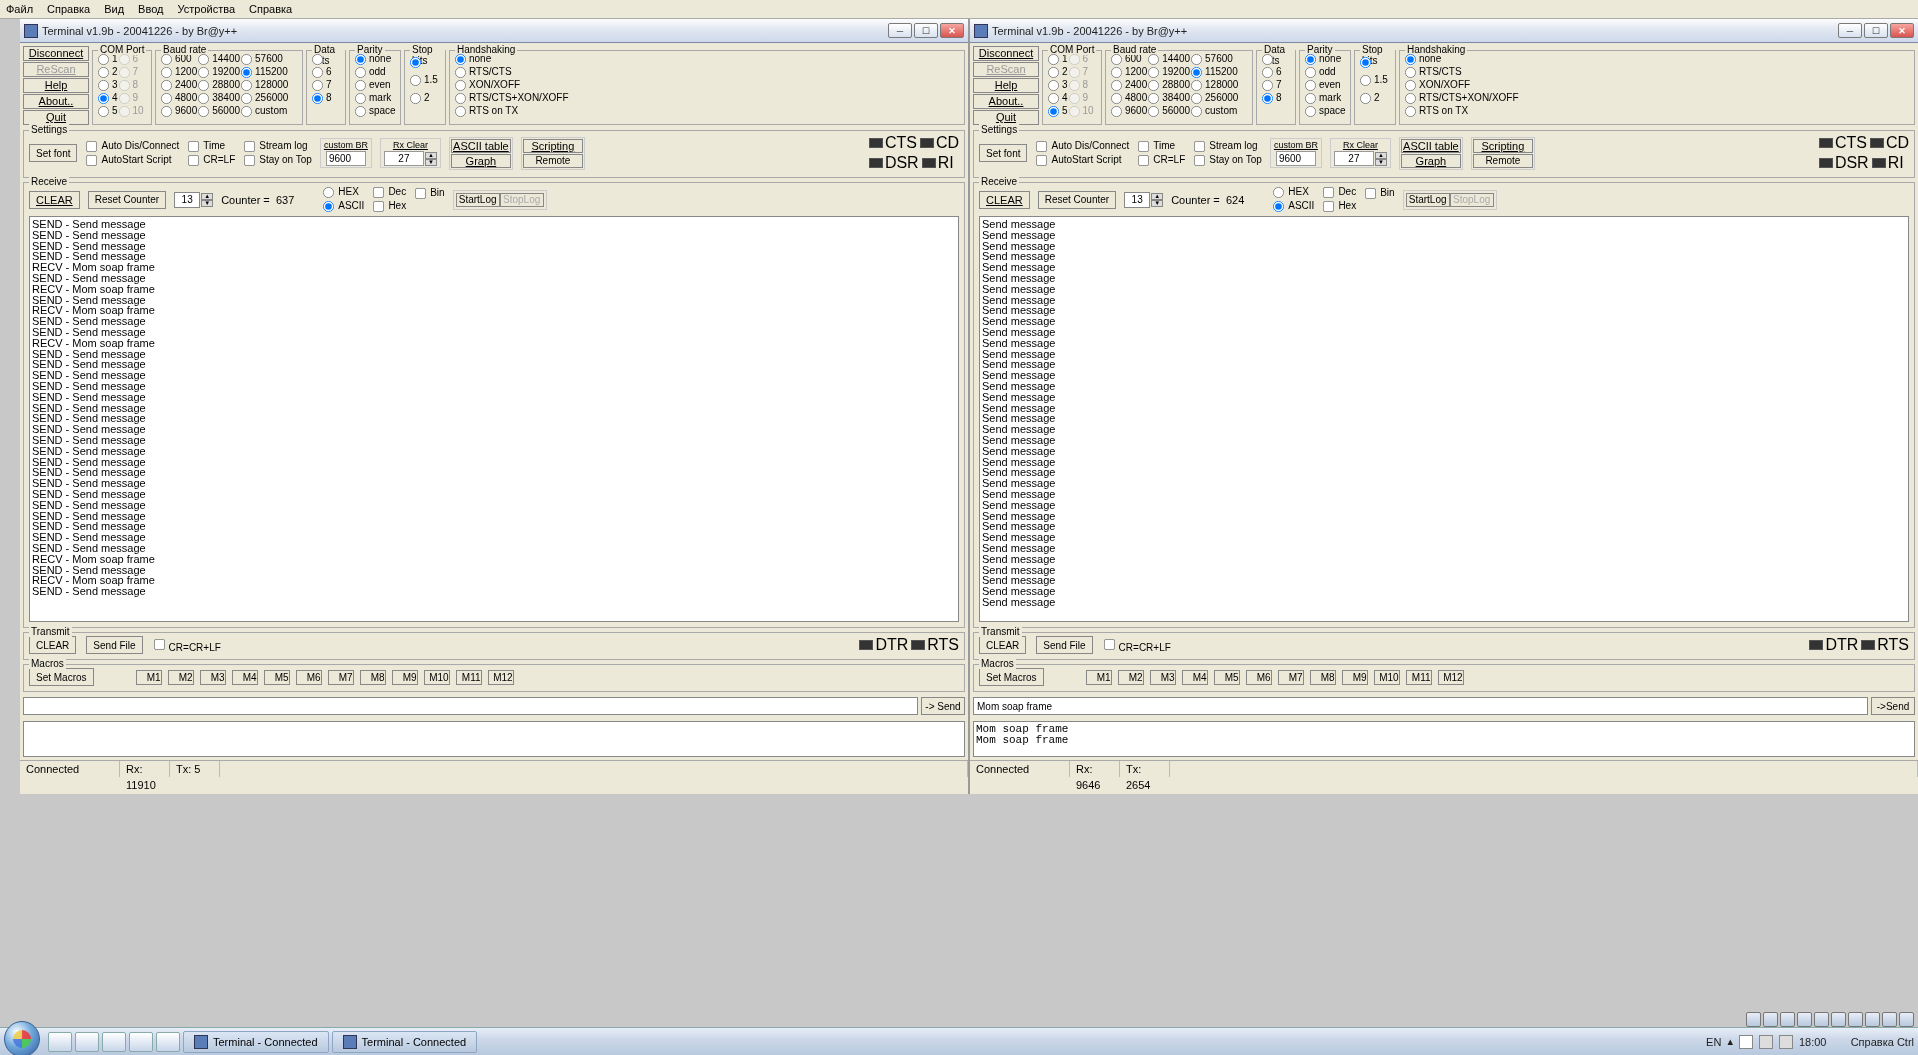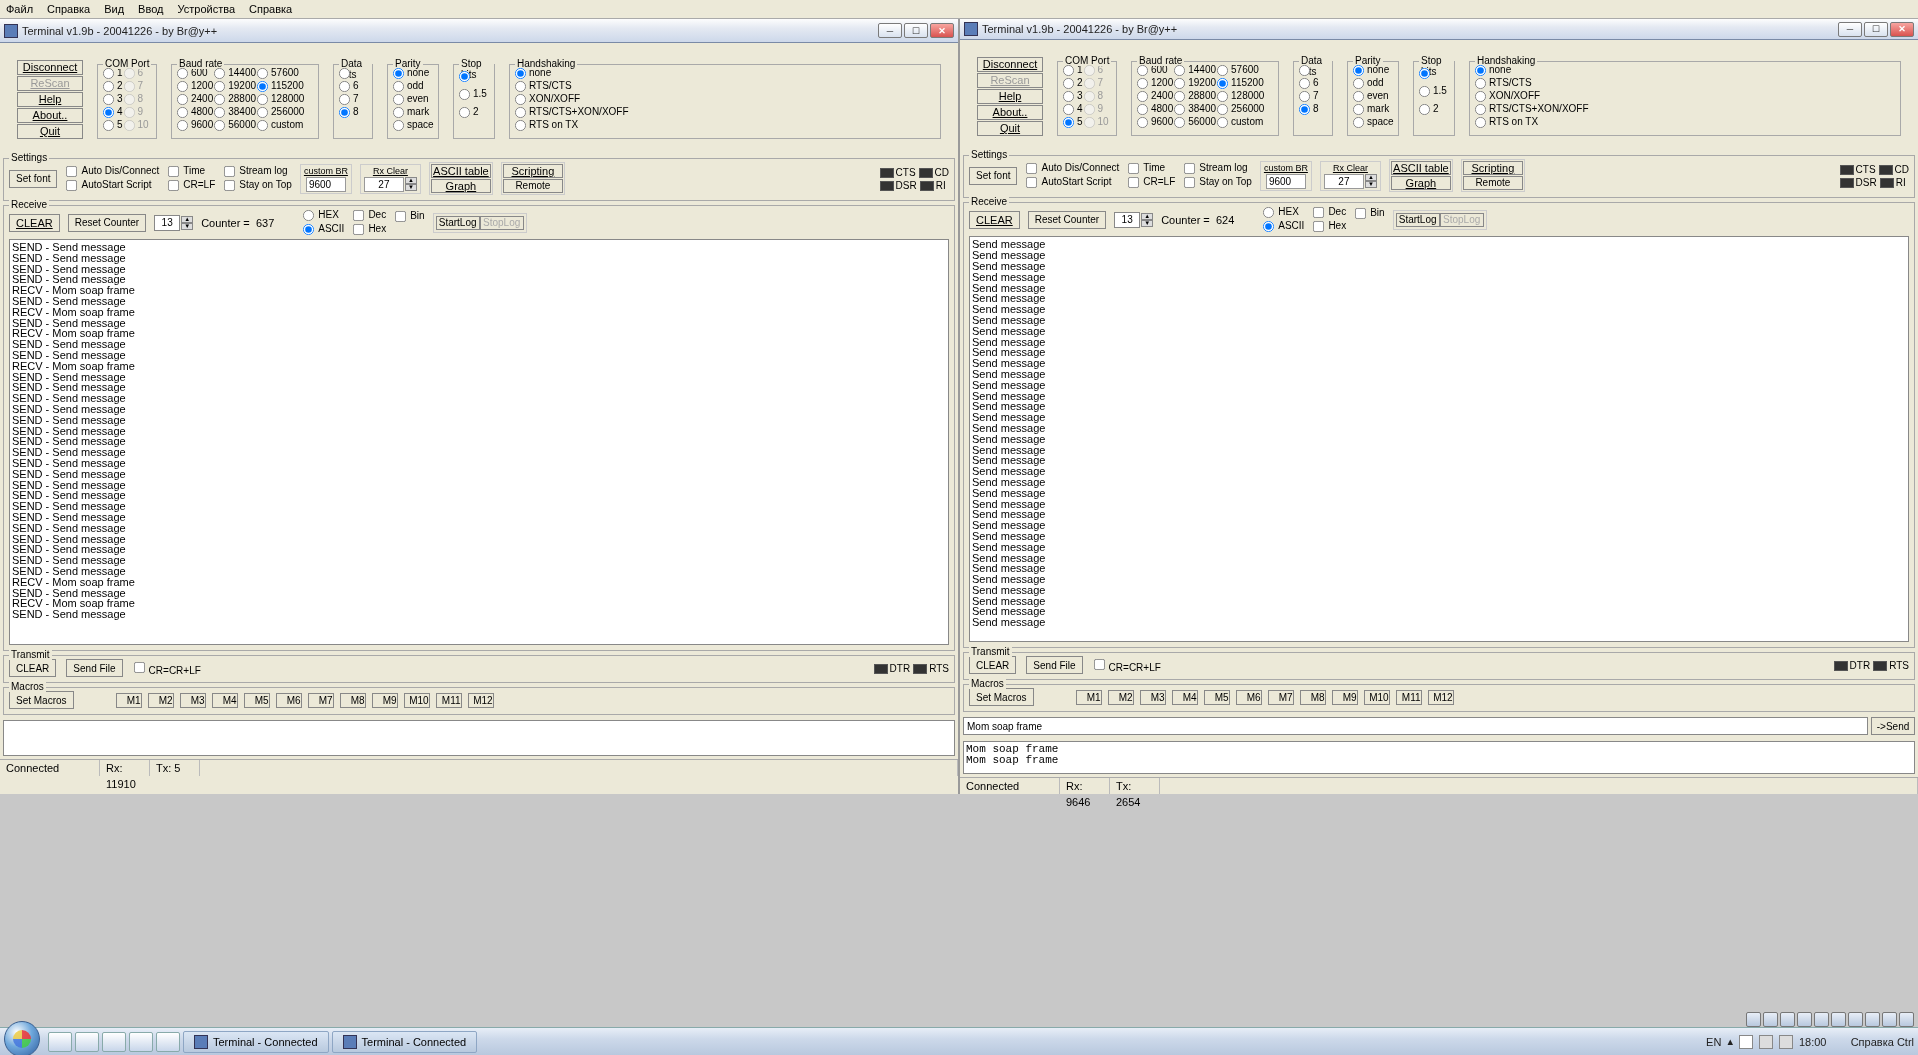--- a/index.html
+++ b/index.html
@@ -1,28 +1,28 @@
 <!DOCTYPE html>
 <html><head>
 <meta charset="utf-8">
 <style>
 *{box-sizing:border-box;margin:0;padding:0;font-family:Tahoma,Arial,sans-serif;font-size:11px;}
 body{background:#c8c8c8;width:1918px;height:1055px;overflow:hidden;position:relative;}
 .vm-menubar{background:#ece9d8;height:19px;display:flex;align-items:center;padding:0 6px;gap:14px;border-bottom:1px solid #aaa;}
 .vm-menubar span{cursor:default;}
-.split{display:flex;height:775px;}
+.split{display:flex;height:775px;margin-left:20px;}
 .pane{flex:1;display:flex;flex-direction:column;background:#ece9d8;}
 .pane+.pane{border-left:2px solid #9a9a9a;}
 .titlebar{height:24px;background:linear-gradient(#fdfdfd,#e4e9f2 40%,#cdd8ea);display:flex;align-items:center;padding:0 4px;border-bottom:1px solid #7a8aa6;}
 .titlebar .ticon{width:14px;height:14px;background:#5a7db8;margin-right:4px;border:1px solid #335;}
 .titlebar .ttext{flex:1;color:#222;font-size:11px;}
 .winbtns{display:flex;gap:2px;}
 .winbtn{width:24px;height:15px;border:1px solid #7a7a7a;background:linear-gradient(#fff,#d9e2ef);border-radius:2px;display:flex;align-items:center;justify-content:center;font-size:9px;color:#333;}
 .winbtn.close{background:linear-gradient(#f7a5a0,#d9534f);color:#fff;font-weight:bold;}
-.toprow{display:flex;padding:17px;gap:14px;}
+.toprow{display:flex;padding:3px;gap:3px;}
 .sidebtns{width:66px;display:flex;flex-direction:column;gap:1px;}
 .sbtn{border:1px solid #888;background:#ece9d8;height:15px;font-size:10px;text-align:center;line-height:13px;cursor:pointer;}
 .sbtn u{text-decoration:underline;}
 .sbtn.disabled{color:#999;}
 .grp{border:1px solid #a9a9a9;padding:2px 4px 3px 4px;position:relative;margin-top:4px;}
 .grp .leg{position:absolute;top:-7px;left:5px;background:#ece9d8;padding:0 2px;font-size:10px;}
 .radiocol{display:inline-block;vertical-align:top;}
 .radiocol label{display:block;font-size:10px;line-height:12px;white-space:nowrap;}
 .radiocol input{margin-right:2px;vertical-align:middle;transform:scale(0.85);}
 .grp.com{width:60px;}
@@ -37,21 +37,21 @@
 .minibtn{border:1px solid #888;background:#ece9d8;padding:1px 6px;height:18px;font-size:10px;cursor:pointer;}
 .chkcol{display:flex;flex-direction:column;gap:1px;}
 .chkcol label{font-size:10px;white-space:nowrap;}
 .chkcol input{margin-right:3px;vertical-align:middle;transform:scale(0.85);}
 .fcol{display:flex;flex-direction:column;align-items:center;gap:1px;border:1px solid #ccc;padding:1px 3px;}
 .fcol .flabel{font-size:9px;text-decoration:underline;}
 .fcol input[type=text]{width:40px;font-size:10px;border:1px solid #999;height:15px;padding:0 2px;}
 .fbtn{border:1px solid #888;background:#ece9d8;width:60px;height:14px;font-size:10px;text-align:center;line-height:12px;cursor:pointer;}
 .indicators{margin-left:auto;display:flex;flex-direction:column;gap:2px;}
 .indrow{display:flex;gap:3px;}
-.ind{display:flex;align-items:flex-end;gap:2px;font-size:10px;}
+.ind{display:flex;align-items:center;gap:2px;font-size:16px;}
 .indbox{width:14px;height:10px;border:1px solid #555;background:#333;}
 .receive{border:1px solid #a9a9a9;margin:2px 3px;padding:3px 5px 5px 5px;position:relative;}
 .receive .leg{position:absolute;top:-7px;left:5px;background:#ece9d8;padding:0 2px;font-size:10px;}
 .recv-ctrl{display:flex;align-items:center;gap:8px;margin-bottom:3px;}
 .recv-box{background:#fff;border:1px solid #888;height:406px;overflow-y:scroll;padding:2px;font-size:10px;line-height:10.8px;}
 .recv-box div{white-space:pre;}
 .transmit{border:1px solid #a9a9a9;margin:2px 3px;padding:3px 5px 5px 5px;position:relative;}
 .transmit .leg{position:absolute;top:-7px;left:5px;background:#ece9d8;padding:0 2px;font-size:10px;}
 .trans-ctrl{display:flex;align-items:center;gap:10px;}
 .macros{border:1px solid #a9a9a9;margin:2px 3px;padding:3px 5px 5px 5px;position:relative;}
@@ -261,20 +261,24 @@
           <span class="mbtn">M5</span>
           <span class="mbtn">M6</span>
           <span class="mbtn">M7</span>
           <span class="mbtn">M8</span>
           <span class="mbtn">M9</span>
           <span class="mbtn">M10</span>
           <span class="mbtn">M11</span>
           <span class="mbtn">M12</span>
         </div>
       </div>
+      <div class="sendrow">
+        <input type="text" value="" style="">
+        <button class="sendbtn">-&gt; Send</button>
+      </div>
       <div class="outbox"></div>
       <div class="statusbar">
         <div style="width:100px">Connected</div>
         <div style="width:50px">Rx: 11910</div>
         <div style="width:50px">Tx: 5</div>
         <div style="flex:1"></div>
       </div>
     </div>
     <div class="pane">
       <div class="titlebar">

